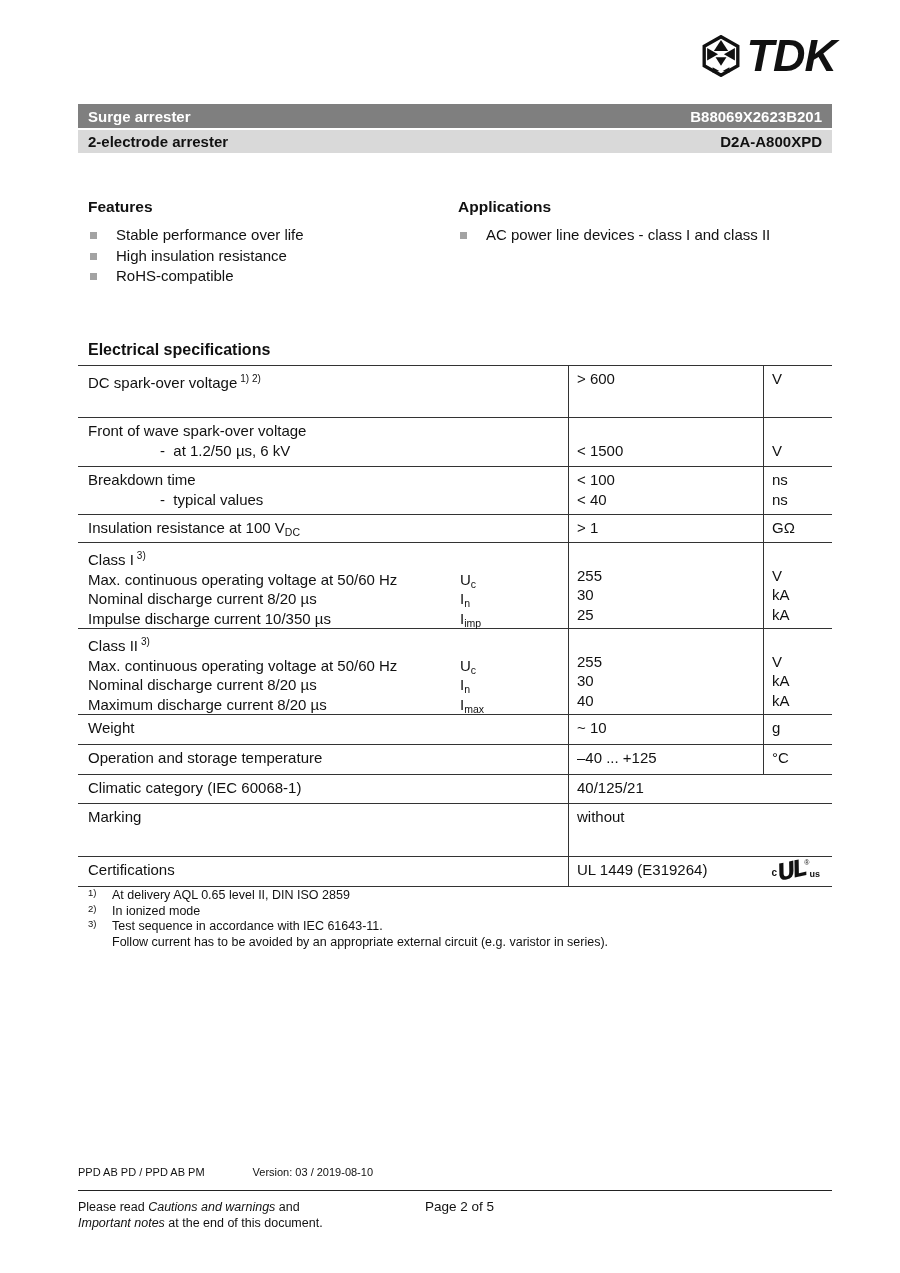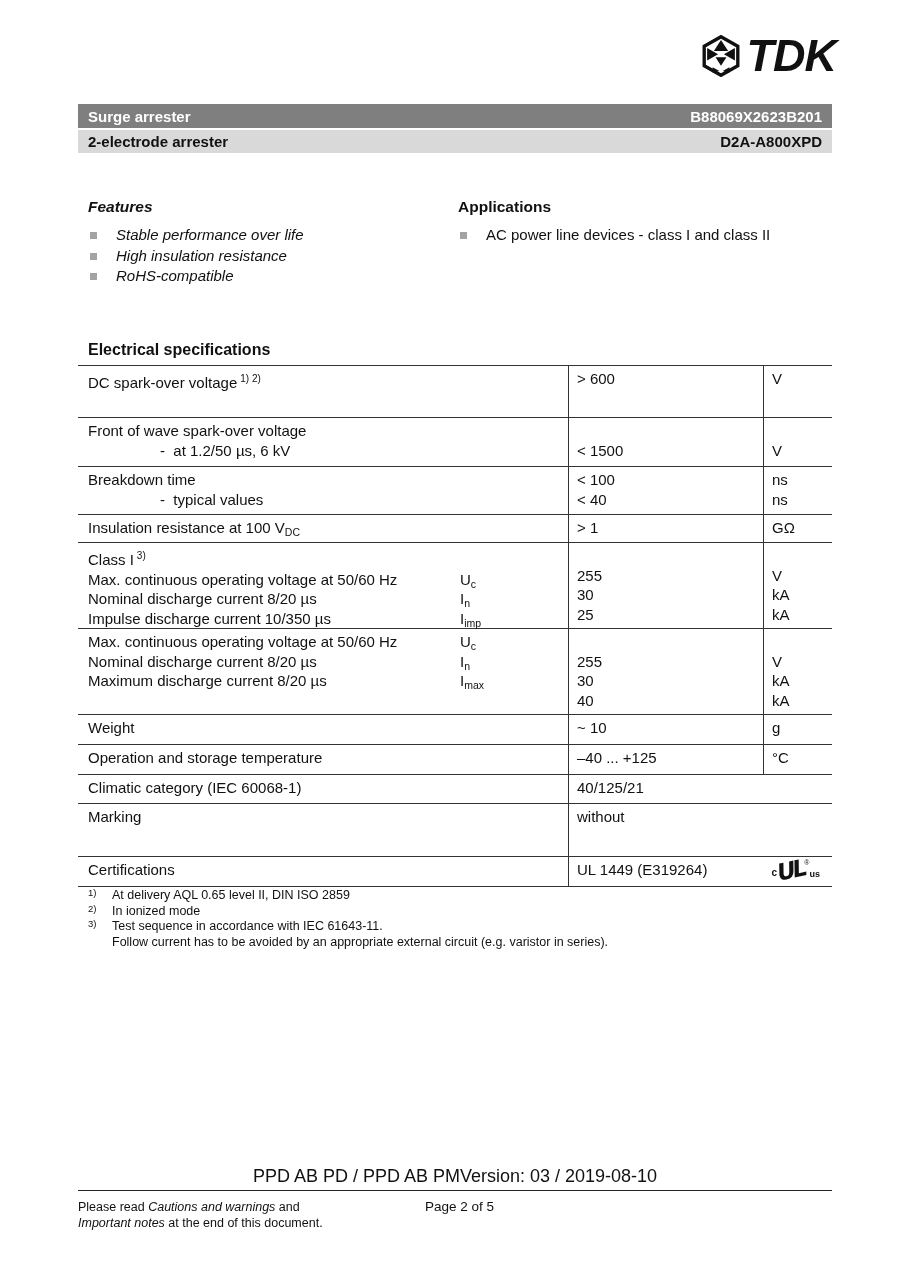--- a/index.html
+++ b/index.html
@@ -11,21 +11,21 @@
   
   .logo { position: absolute; top: 33px; right: 64px; display: flex; align-items: center; gap: 5px; }
   .brand { font-size: 45px; font-weight: 900; letter-spacing: -1px; line-height: 1; font-style: italic; }
   
   .bar { position: absolute; left: 78px; width: 754px; display: flex; justify-content: space-between;
          align-items: center; padding: 0 10px; font-weight: bold; font-size: 15px; }
   .bar1 { top: 104px; height: 24px; background: #7f7f7f; color: #fff; }
   .bar2 { top: 130px; height: 23px; background: #d9d9d9; color: #111; }
   
   .cols { position: absolute; top: 198px; left: 88px; width: 744px; display: flex; }
-  .col-f { width: 370px; font-style: italic; }
+  .col-f { width: 370px; }
   .col-a { flex: 1; }
   .sec-h { margin: 0 0 9px 0; font-size: 15.5px; font-weight: bold; }
   .blist { list-style: none; margin: 8px 0 0 0; padding: 0; }
   .bullet-item { display: flex; line-height: 20.5px; font-size: 15px; }
   .sq { width: 7px; height: 7px; background: #a3a3a3; margin: 7px 19px 0 2px; flex: none; }
   
   .specs-heading { position: absolute; top: 341px; left: 88px; margin: 0; font-size: 16px; font-weight: bold; }
   .table { position: absolute; top: 365px; left: 78px; width: 754px; border-top: 1px solid #333; }
   .trow { display: flex; border-bottom: 1px solid #333; position: relative; }
   .trow:nth-child(1) { height: 52px; }
@@ -56,21 +56,21 @@
              line-height: 0.9; transform: rotate(-12deg); font-family: "DejaVu Sans", sans-serif; }
   .ul-reg { font-size: 7px; line-height: 1; margin-bottom: 15px; }
   .ul-us { font-size: 9px; font-weight: 700; line-height: 1; margin-bottom: 2px; }
   
   .fnotes { position: absolute; top: 888px; left: 78px; width: 720px; }
   .fn { position: relative; padding-left: 34px; }
   .fn .marker { position: absolute; left: 10px; top: -1px; font-size: 9.5px; }
   .fn-line { font-size: 12.5px; line-height: 15.5px; }
   
   .footer-top { position: absolute; top: 1166px; left: 78px; width: 754px; display: flex;
-                justify-content: center; font-size: 18px; }
+                justify-content: flex-start; font-size: 11px; gap: 48px; }
   .footer-rule { position: absolute; top: 1190px; left: 78px; width: 754px; border-top: 1.5px solid #222; }
   .footer-note { position: absolute; top: 1199px; left: 78px; font-size: 12.5px; line-height: 16px; }
   .it { font-style: italic; }
   .page-num { position: absolute; top: 1199px; left: 425px; font-size: 13.5px; }
 </style>
 </head>
 <body>
 
 <div class="page">
 
@@ -192,20 +192,21 @@
         </div>
         <div class="cell unit">
           <div class="dline">&nbsp;</div>
           <div class="dline">V</div>
           <div class="dline">kA</div>
           <div class="dline">kA</div>
         </div>
       </div>
       <div class="trow">
         <div class="cell desc">
+          <div class="dline"><span>Class II</span><span class="supm">3)</span></div>
           <div class="dline"><span>Max. continuous operating voltage at 50/60 Hz</span><span class="sym"><span>U</span><span class="dsub">c</span></span></div>
           <div class="dline"><span>Nominal discharge current 8/20 µs</span><span class="sym"><span>I</span><span class="dsub">n</span></span></div>
           <div class="dline"><span>Maximum discharge current 8/20 µs</span><span class="sym"><span>I</span><span class="dsub">max</span></span></div>
         </div>
         <div class="cell val">
           <div class="dline">&nbsp;</div>
           <div class="dline">255</div>
           <div class="dline">30</div>
           <div class="dline">40</div>
         </div>

